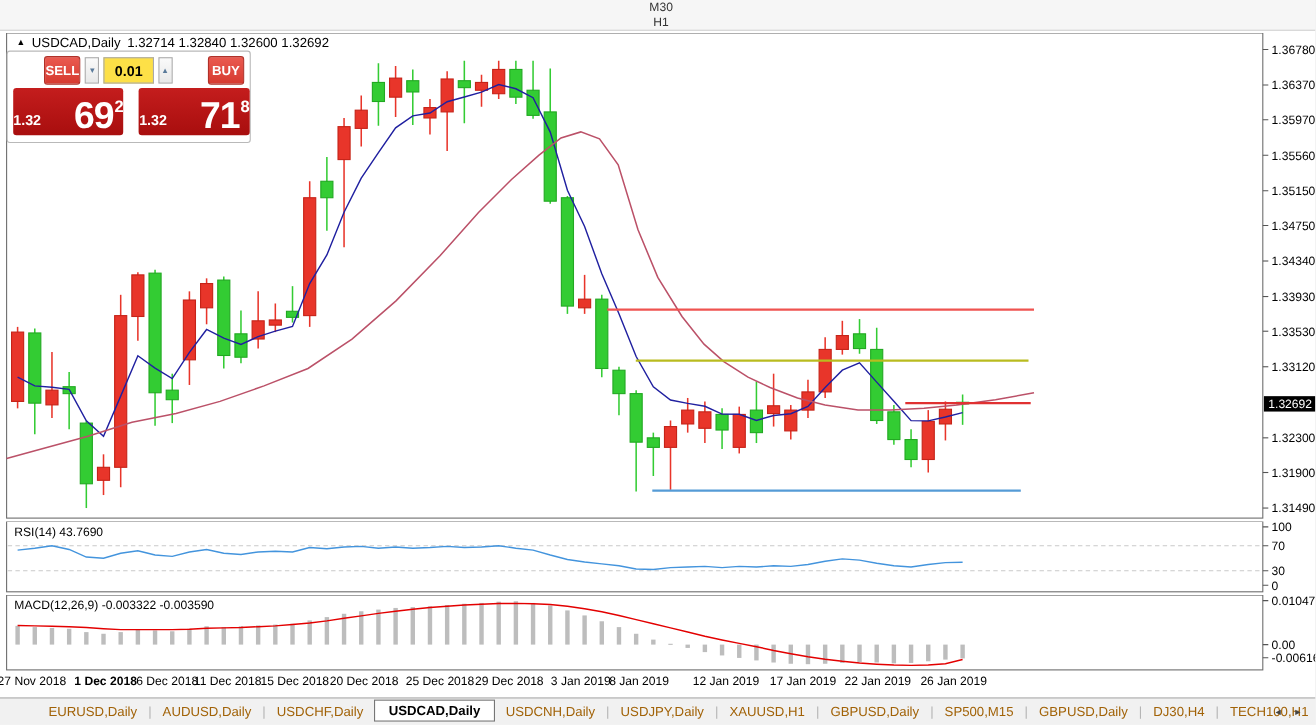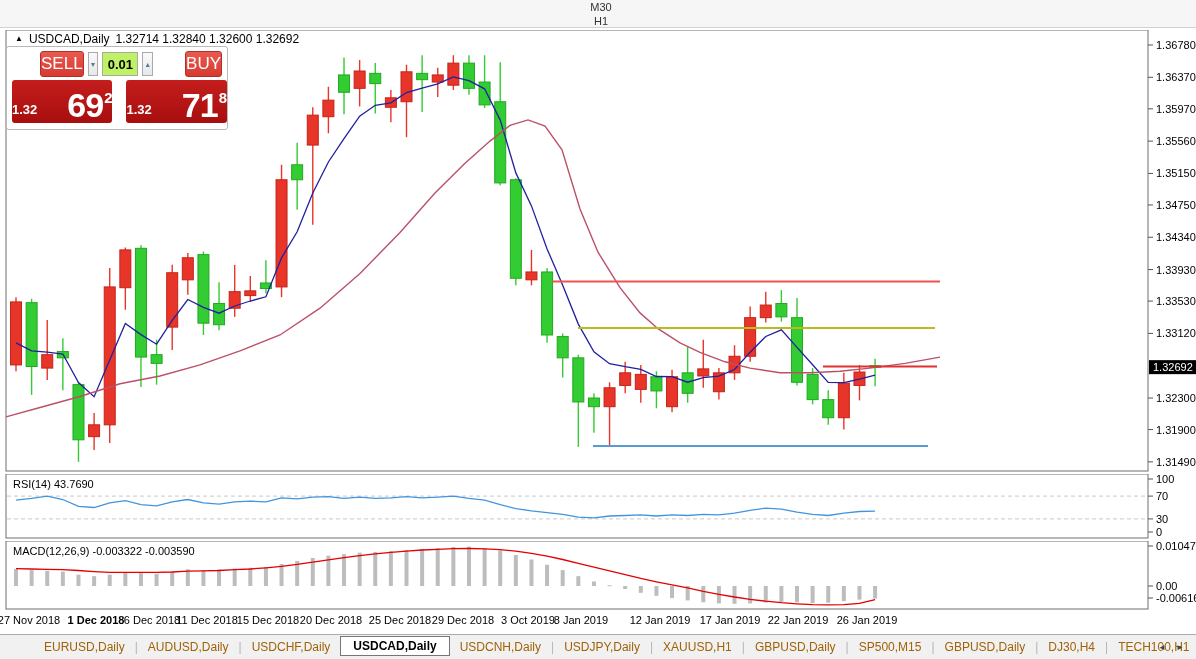--- a/index.html
+++ b/index.html
@@ -15,26 +15,26 @@
   
   .panel-svg{position:absolute;left:0;}
   svg text{font-family:"Liberation Sans","DejaVu Sans",sans-serif;font-size:11px;fill:#000;}
   #chart-title{position:absolute;left:15px;top:32px;font-size:12px;color:#000;display:flex;align-items:center;gap:6px;}
   #chart-title .tri{font-size:8px;position:relative;top:-1px;}
   .ind-label{position:absolute;left:13px;font-size:11px;color:#000;}
   
   #trade-widget{position:absolute;left:6px;top:46px;width:222px;background:#ffffff;
                 border:1px solid #b9b9b9;border-radius:3px;padding:5px 5px 6px 5px;box-sizing:border-box;}
   .tw-row1{display:flex;align-items:center;gap:4px;height:24px;}
-  .trade-btn{height:24px;border:1px solid #b03028;border-radius:3px;color:#fff;font-weight:normal;font-size:17px;
+  .trade-btn{height:24px;border:1px solid #b03028;border-radius:3px;color:#fff;font-weight:bold;font-size:12px;
              background:linear-gradient(#ea5a50,#d63a30);display:flex;align-items:center;justify-content:center;cursor:pointer;margin-left:28px;}
   #sell-btn{width:48px;}#buy-btn{width:48px;}
   .spin-btn{width:17px;height:22px;border:1px solid #aaa;background:linear-gradient(#fafafa,#e8e8e8);
             display:flex;align-items:center;justify-content:center;font-size:7px;color:#5a7a9a;cursor:pointer;}
-  #volume-field{width:66px;height:22px;border:1px solid #aaa;background:#bef264;font-size:13px;font-weight:bold;color:#000;
+  #volume-field{width:66px;height:22px;border:1px solid #aaa;background:#fde047;font-size:13px;font-weight:bold;color:#000;
             display:flex;align-items:center;justify-content:center;}
   .tw-row2{display:flex;gap:14px;margin-top:4px;}
   .price-panel{flex:1;height:40px;border-radius:3px;background:linear-gradient(#c41d1d,#a80e0e);color:#fff;
                display:flex;align-items:flex-end;justify-content:center;padding-bottom:3px;cursor:pointer;}
   .price-panel .pp-int{font-size:13px;font-weight:bold;margin-right:2px;line-height:20px;}
   .price-panel .pp-big{font-size:34px;font-weight:bold;line-height:30px;letter-spacing:-1px;margin-left:28px;}
   .price-panel .pp-sup{font-size:15px;font-weight:bold;line-height:12px;position:relative;top:-16px;margin-left:1px;}
   
   #date-axis{position:absolute;left:0;top:612px;width:1148px;height:20px;}
   .date-label{position:absolute;top:2px;width:90px;margin-left:-45px;text-align:center;font-size:11px;color:#000;white-space:nowrap;}
@@ -334,21 +334,21 @@
 
   <div id="date-axis">
       <span class="date-label" style="left: 29px;">27 Nov 2018</span>
       <span class="date-label" style="left: 96px; font-weight: bold;">1 Dec 2018</span>
       <span class="date-label" style="left: 152px;">6 Dec 2018</span>
       <span class="date-label" style="left: 207px;">11 Dec 2018</span>
       <span class="date-label" style="left: 268px;">15 Dec 2018</span>
       <span class="date-label" style="left: 331px;">20 Dec 2018</span>
       <span class="date-label" style="left: 400px;">25 Dec 2018</span>
       <span class="date-label" style="left: 463px;">29 Dec 2018</span>
-      <span class="date-label" style="left: 528px;">3 Oct 2019</span>
+      <span class="date-label" style="left: 528px;">3 Jan 2019</span>
       <span class="date-label" style="left: 581px;">8 Jan 2019</span>
       <span class="date-label" style="left: 660px;">12 Jan 2019</span>
       <span class="date-label" style="left: 730px;">17 Jan 2019</span>
       <span class="date-label" style="left: 798px;">22 Jan 2019</span>
       <span class="date-label" style="left: 867px;">26 Jan 2019</span>
     </div>
 
   <div id="tabbar">
       <span class="sym-tab">EURUSD,Daily</span>
       <span class="tab-sep">|</span>

